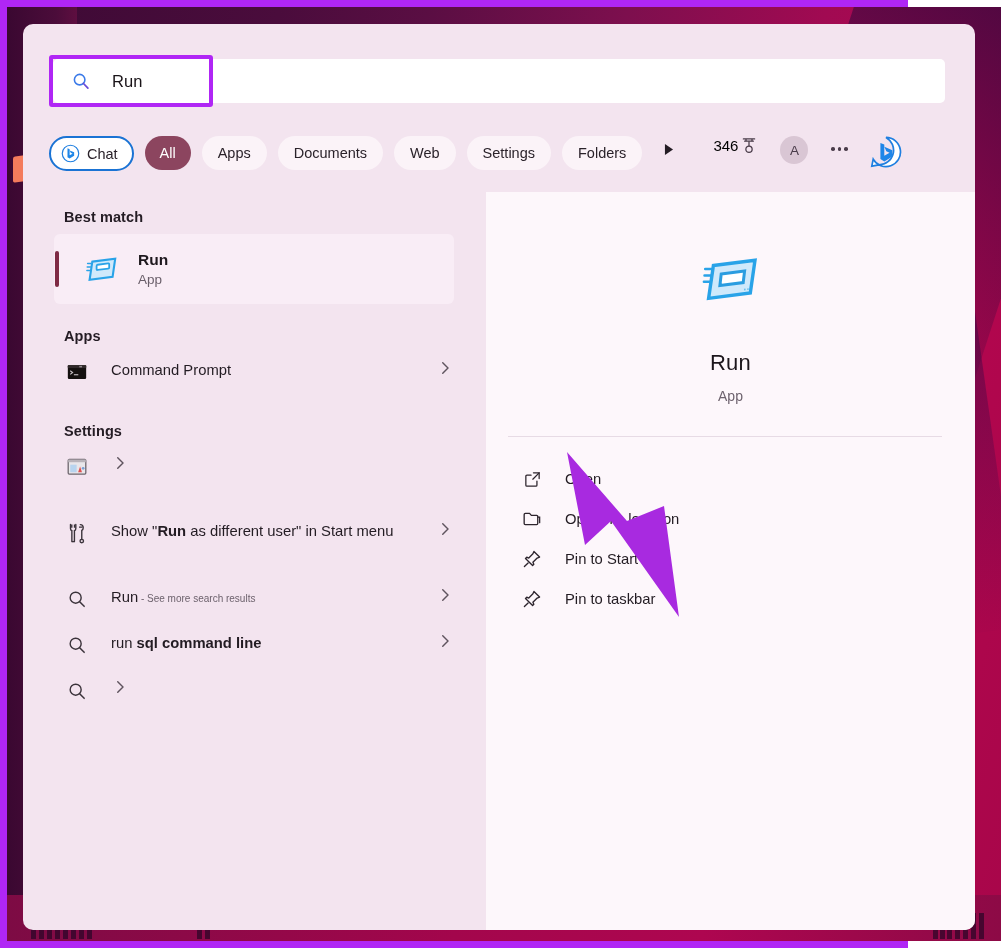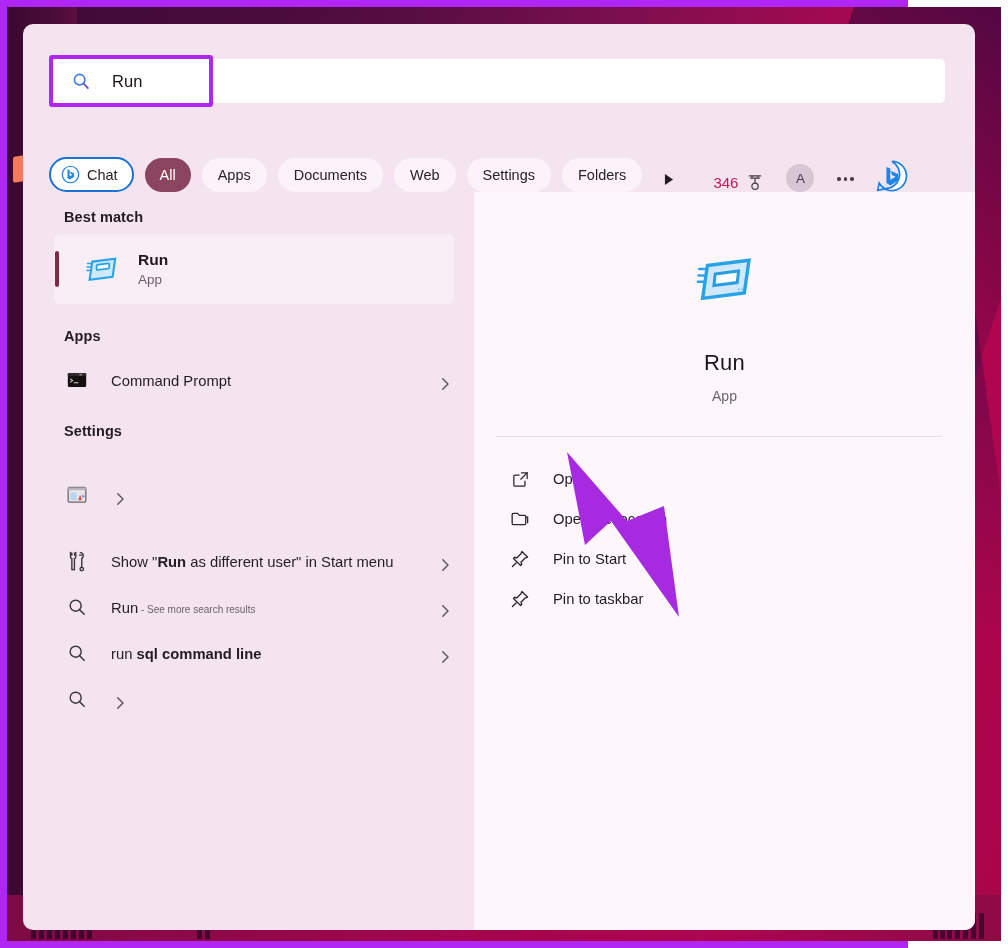--- a/index.html
+++ b/index.html
@@ -135,21 +135,21 @@
     color: #1a1419;
     letter-spacing: .1px;
   }
 
   
   .filter-row {
     position: relative;
     height: 56px;
     flex: 0 0 auto;
     display: flex;
-    align-items: flex-end;
+    align-items: flex-start;
     padding: 0 24px 0 26px;
   }
 
   .pill {
     height: 34px;
     border-radius: 17px;
     display: flex;
     align-items: center;
     justify-content: center;
     padding: 0 16px;
@@ -189,22 +189,22 @@
   }
 
   .rewards {
     display: flex;
     align-items: center;
     margin-left: 22px;
     cursor: pointer;
   }
   .rewards .count {
     font-size: 15px;
-    color: #be185d;
-    margin-right: 8px;
+    color: #000000;
+    margin-right: 2px;
   }
   .rewards .medal { width: 18px; height: 19px; }
 
   .avatar {
     width: 28px; height: 28px;
     border-radius: 50%;
     background: #d9c6d4;
     color: #4a3c4a;
     font-size: 13.5px;
     display: flex;
@@ -234,20 +234,21 @@
     width: 32px; height: 32px;
     margin-left: 18px;
     cursor: pointer;
   }
 
   
   .body-cols {
     flex: 1 1 auto;
     display: flex;
     min-height: 0;
+    gap: 12px;
   }
 
   .left-col {
     width: 451px;
     flex: 0 0 auto;
     padding: 17px 0 0 0;
     position: relative;
   }
 
   .right-col {
@@ -288,21 +289,21 @@
     background: #7e2a44;
   }
   .bm-icon { width: 34px; height: 34px; flex: 0 0 auto; margin-right: 19px; }
   .bm-text { display: flex; flex-direction: column; gap: 3px; }
   .bm-title { font-size: 15.5px; font-weight: bold; color: #1e181e; }
   .bm-sub { font-size: 13.5px; color: #6a5f6a; }
 
   
   .res-row {
     display: flex;
-    align-items: flex-end;
+    align-items: flex-start;
     min-height: 46px;
     padding: 6px 20px 6px 41px;
     cursor: pointer;
   }
   .res-icon {
     width: 26px; height: 26px;
     flex: 0 0 auto;
     margin-right: 21px;
     display: flex;
     align-items: center;

